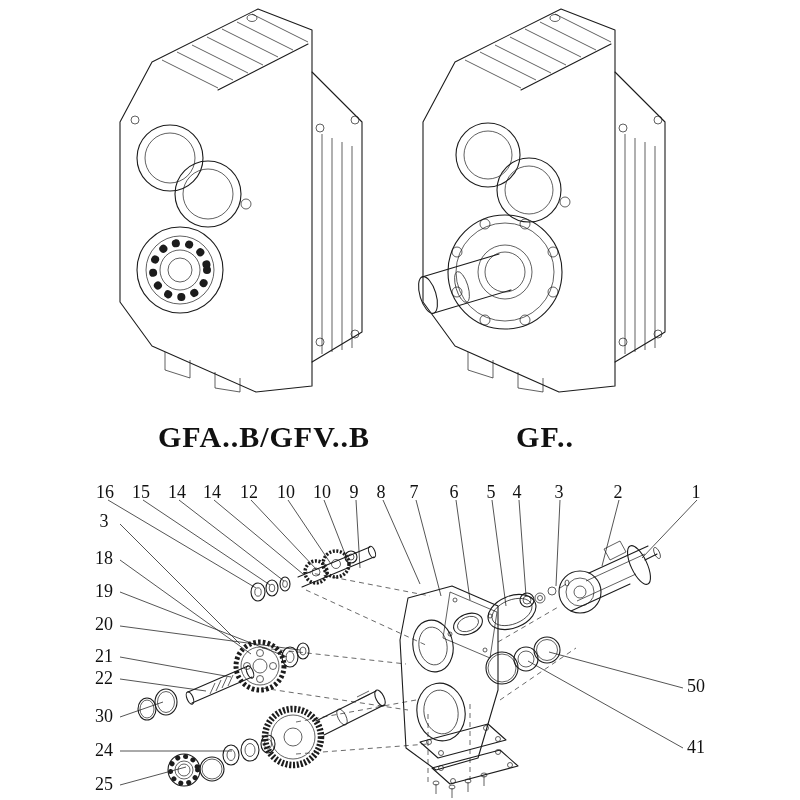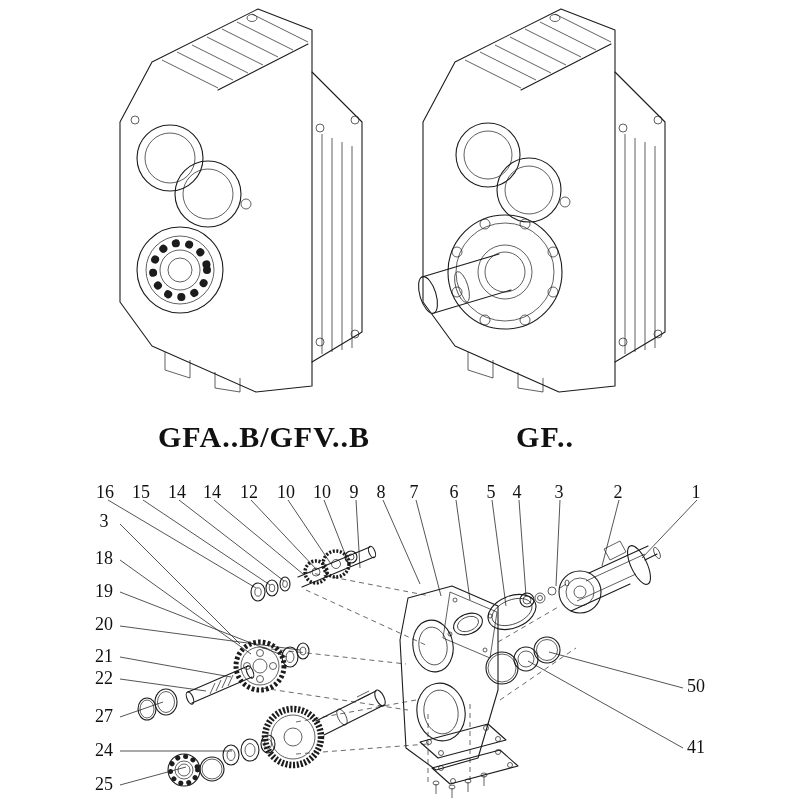--- a/index.html
+++ b/index.html
@@ -337,20 +337,20 @@
   <span class="part-num" style="left:559px;top:492px">3</span>
   <span class="part-num" style="left:618px;top:492px">2</span>
   <span class="part-num" style="left:696px;top:492px">1</span>
 
   <span class="part-num" style="left:104px;top:521px">3</span>
   <span class="part-num" style="left:104px;top:558px">18</span>
   <span class="part-num" style="left:104px;top:591px">19</span>
   <span class="part-num" style="left:104px;top:624px">20</span>
   <span class="part-num" style="left:104px;top:656px">21</span>
   <span class="part-num" style="left:104px;top:678px">22</span>
-  <span class="part-num" style="left:104px;top:716px">27</span>
+  <span class="part-num" style="left:104px;top:716px">30</span>
   <span class="part-num" style="left:104px;top:750px">24</span>
   <span class="part-num" style="left:104px;top:784px">25</span>
 
   <span class="part-num" style="left:696px;top:686px">50</span>
   <span class="part-num" style="left:696px;top:747px">41</span>
 
 </div>
 
 </body></html>

